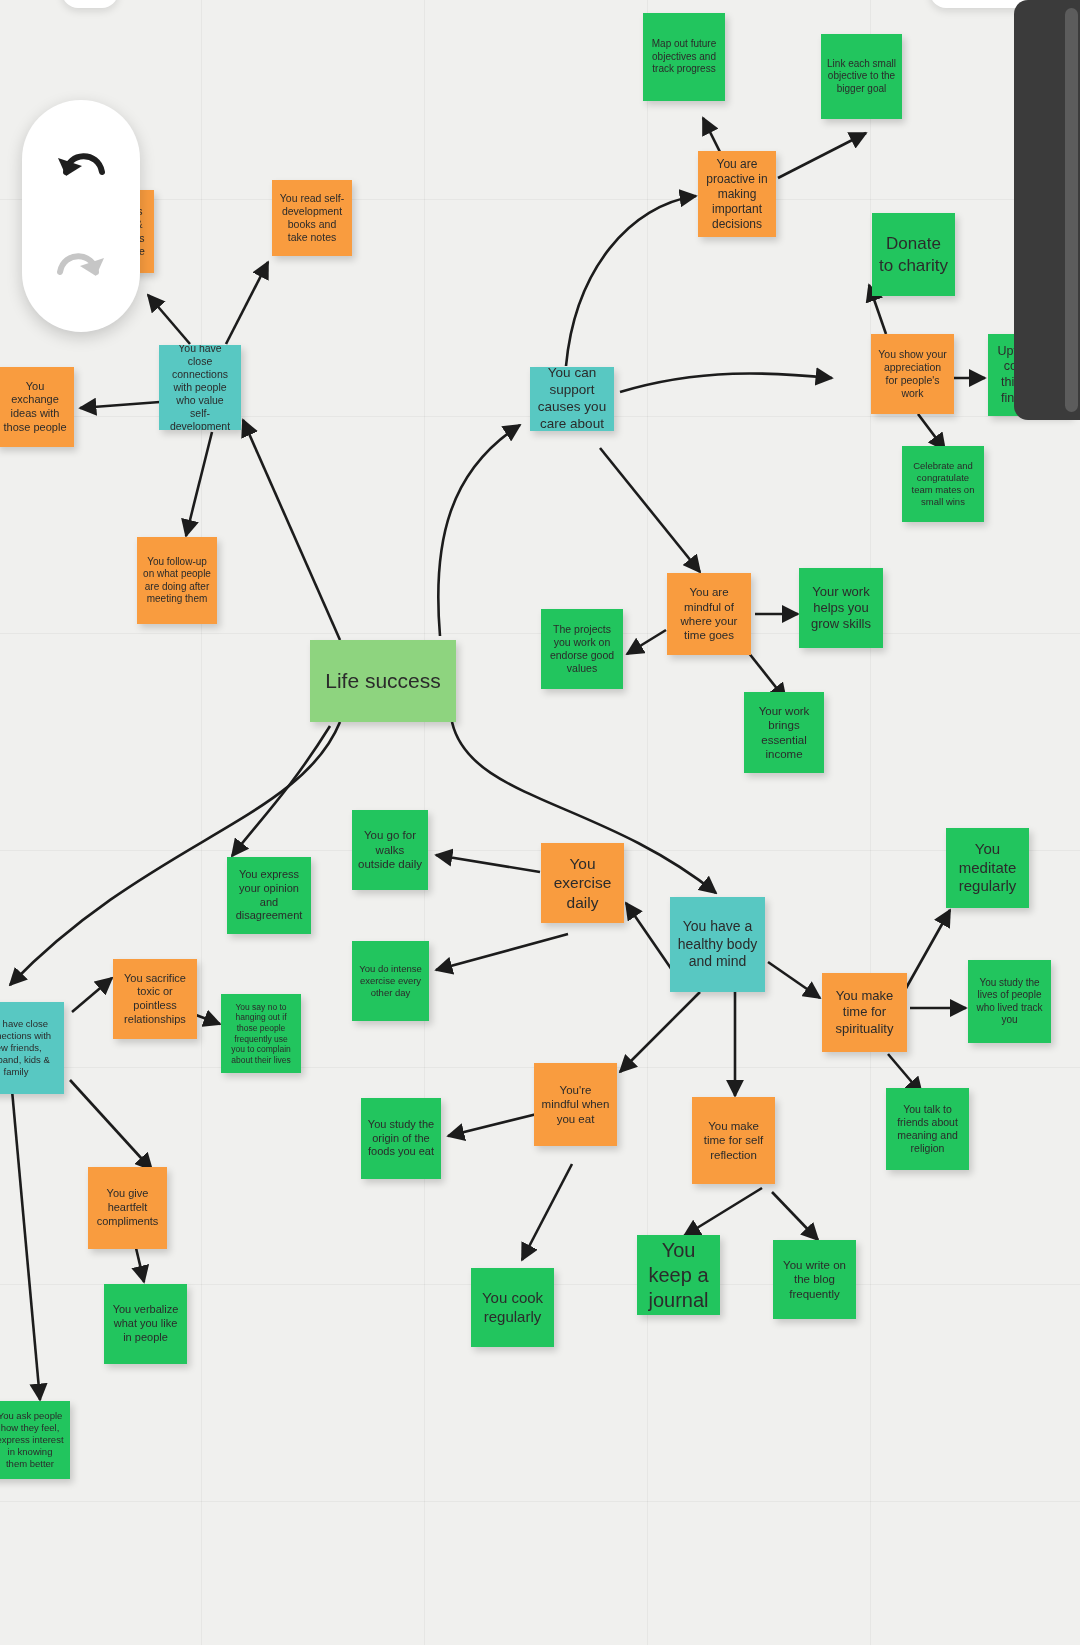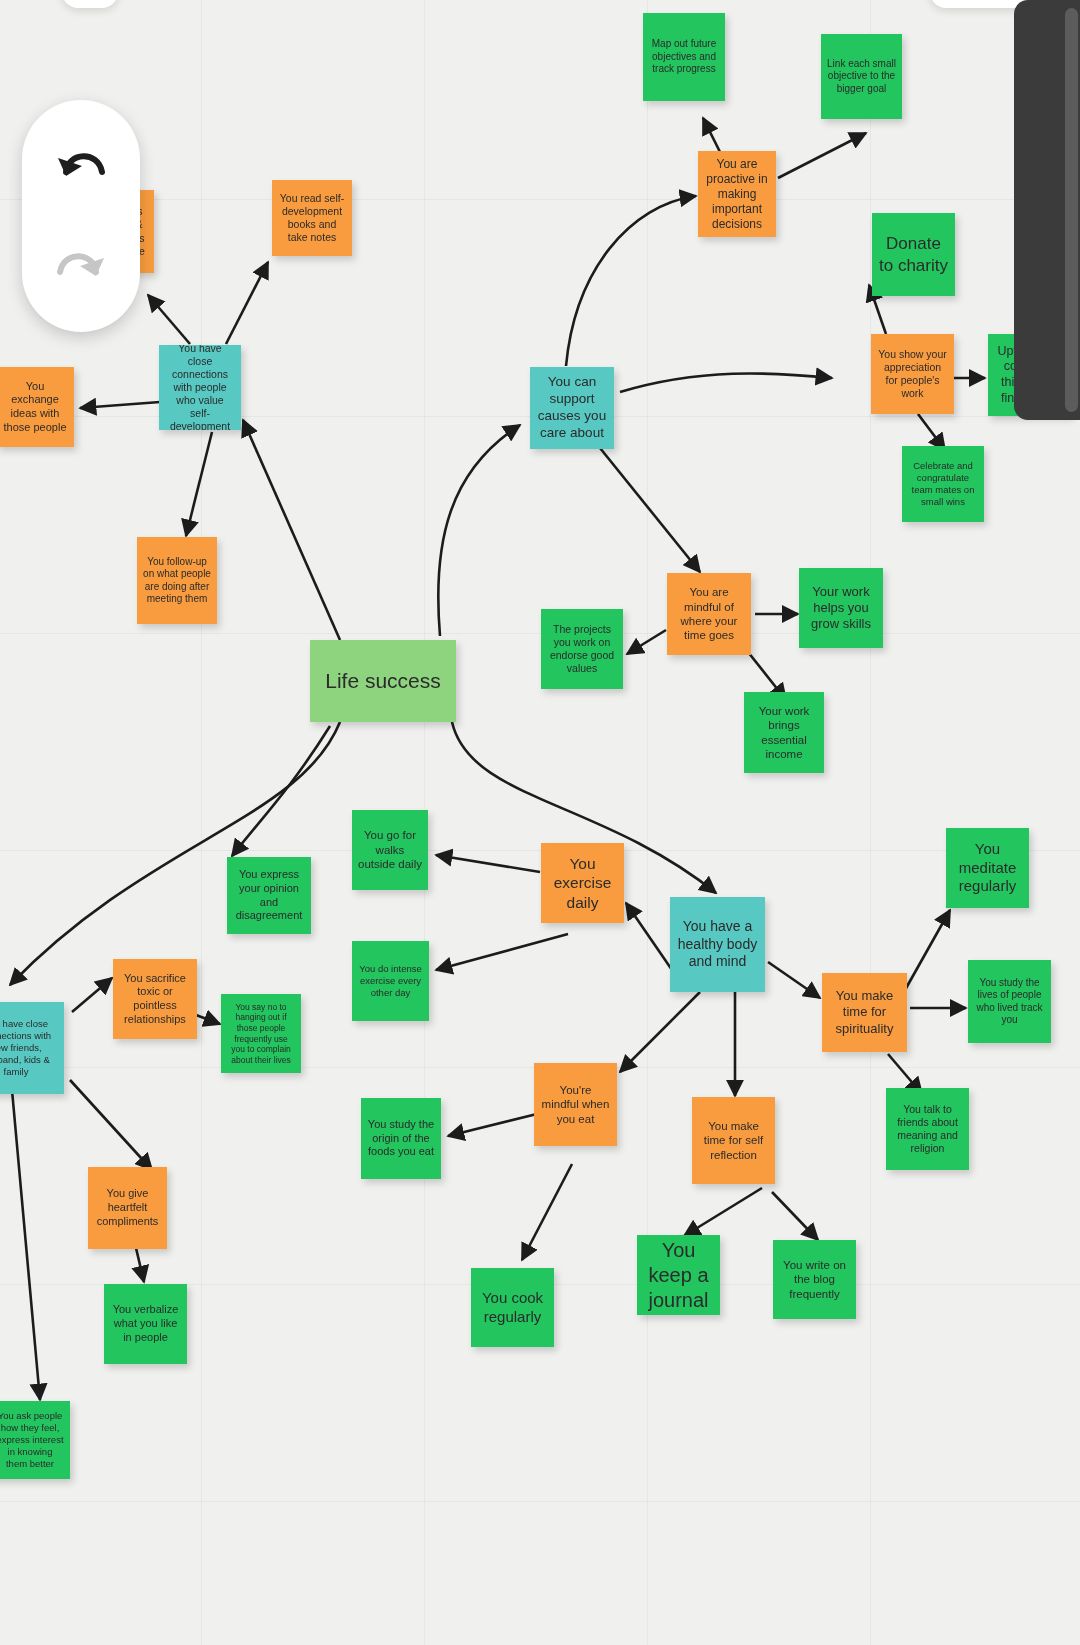--- a/index.html
+++ b/index.html
@@ -211,21 +211,21 @@
   </div>
 
   <div class="note c-pink" style="left:988px; top:334px; width:83px; height:82px; font-size:12.5px;">
     <span>Upvote and comment things you find useful</span>
   </div>
 
   <div class="note c-pink" style="left:902px; top:446px; width:82px; height:76px; font-size:9.5px;">
     <span>Celebrate and congratulate team mates on small wins</span>
   </div>
 
-  <div class="note c-teal" style="left:530px; top:367px; width:84px; height:82px; font-size:13.5px;">
+  <div class="note c-teal" style="left:530px; top:367px; width:84px; height:64px; font-size:13.5px;">
     <span>You can support causes you care about</span>
   </div>
 
   <div class="note c-orange" style="left:96px; top:190px; width:58px; height:83px; font-size:10.5px;">
     <span>You discuss ideas &amp; opinions in a safe space</span>
   </div>
 
   <div class="note c-orange" style="left:272px; top:180px; width:80px; height:76px; font-size:10.5px;">
     <span>You read self-development books and take notes</span>
   </div>

